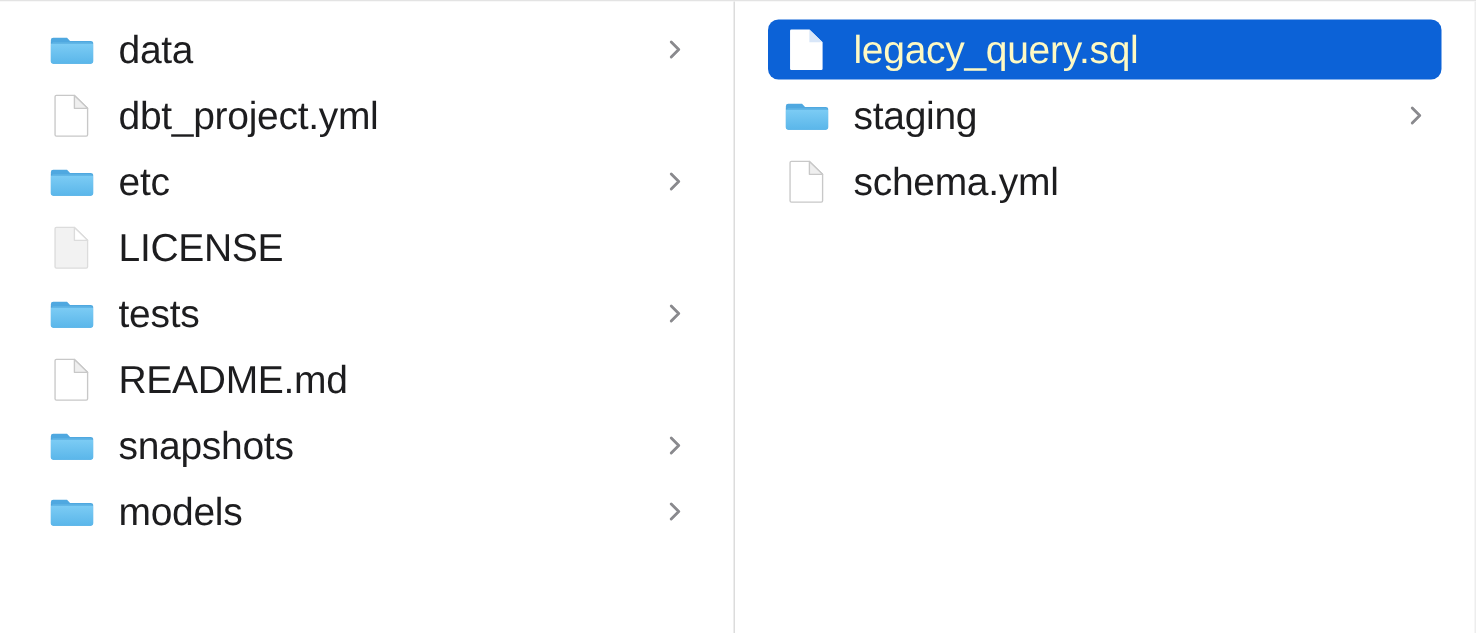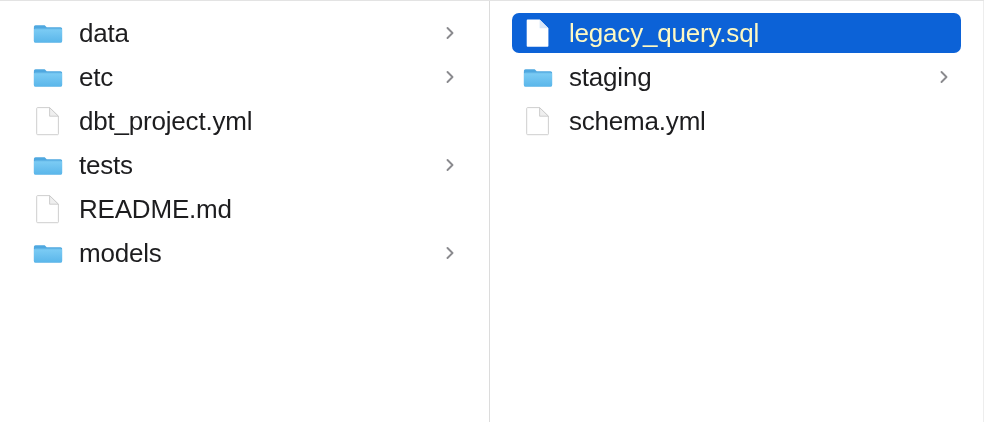--- a/index.html
+++ b/index.html
@@ -136,51 +136,67 @@
               <polyline class="stroke" points="4.5,5 9.5,10 4.5,15" fill="none" stroke-width="1.9" stroke-linecap="round" stroke-linejoin="round"></polyline>
             </svg>
         </span>
       </div>
     </div>
 
     <div class="row">
       <div class="row-inner">
         <span class="icon">
           <svg viewBox="0 0 30 30">
-              <path d="M2.5 7.2h9.2l2.0 2.1H27.5a1.6 1.6 0 0 1 1.6 1.6v12.0a1.6 1.6 0 0 1-1.6 1.6H2.5A1.6 1.6 0 0 1 .9 22.9V8.8A1.6 1.6 0 0 1 2.5 7.2z" fill="#4fa8e0"></path>
-              <rect x="0.9" y="10.3" width="28.2" height="14.2" rx="1.6" fill="url(#fg1)"></rect>
-              <rect x="0.9" y="10.3" width="28.2" height="0.9" fill="#3f9ad6" opacity="0.55"></rect>
-            </svg>
-        </span>
-        <span class="label">etc</span>
-        <span class="chevron">
-          <svg viewBox="0 0 14 20">
-              <polyline class="stroke" points="4.5,5 9.5,10 4.5,15" fill="none" stroke-width="1.9" stroke-linecap="round" stroke-linejoin="round"></polyline>
-            </svg>
-        </span>
-      </div>
-    </div>
-
-    <div class="row">
-      <div class="row-inner">
-        <span class="icon">
-          <svg viewBox="0 0 30 30">
               <path d="M4.6 1.6h12.0l8.8 8.6v17.6a0.9 0.9 0 0 1-0.9 0.9H4.6a0.9 0.9 0 0 1-0.9-0.9V2.5a0.9 0.9 0 0 1 0.9-0.9z" fill="#ffffff" stroke="#c8c8c8" stroke-width="0.9"></path>
               <path d="M16.6 1.6l8.8 8.6h-8.8z" fill="#efefef" stroke="#c8c8c8" stroke-width="0.9" stroke-linejoin="round"></path>
             </svg>
         </span>
         <span class="label">dbt_project.yml</span>
         <span class="chevron hidden">
           <svg viewBox="0 0 14 20">
               <polyline class="stroke" points="4.5,5 9.5,10 4.5,15" fill="none" stroke-width="1.9" stroke-linecap="round" stroke-linejoin="round"></polyline>
             </svg>
         </span>
       </div>
     </div>
 
+    <div class="row">
+      <div class="row-inner">
+        <span class="icon">
+          <svg viewBox="0 0 30 30">
+              <path d="M2.5 7.2h9.2l2.0 2.1H27.5a1.6 1.6 0 0 1 1.6 1.6v12.0a1.6 1.6 0 0 1-1.6 1.6H2.5A1.6 1.6 0 0 1 .9 22.9V8.8A1.6 1.6 0 0 1 2.5 7.2z" fill="#4fa8e0"></path>
+              <rect x="0.9" y="10.3" width="28.2" height="14.2" rx="1.6" fill="url(#fg1)"></rect>
+              <rect x="0.9" y="10.3" width="28.2" height="0.9" fill="#3f9ad6" opacity="0.55"></rect>
+            </svg>
+        </span>
+        <span class="label">etc</span>
+        <span class="chevron">
+          <svg viewBox="0 0 14 20">
+              <polyline class="stroke" points="4.5,5 9.5,10 4.5,15" fill="none" stroke-width="1.9" stroke-linecap="round" stroke-linejoin="round"></polyline>
+            </svg>
+        </span>
+      </div>
+    </div>
+
+    <div class="row">
+      <div class="row-inner">
+        <span class="icon">
+          <svg viewBox="0 0 30 30">
+              <path d="M4.6 1.6h12.0l8.8 8.6v17.6a0.9 0.9 0 0 1-0.9 0.9H4.6a0.9 0.9 0 0 1-0.9-0.9V2.5a0.9 0.9 0 0 1 0.9-0.9z" fill="#f2f2f2" stroke="#dcdcdc" stroke-width="0.9"></path>
+              <path d="M16.6 1.6l8.8 8.6h-8.8z" fill="#ffffff" stroke="#dcdcdc" stroke-width="0.9" stroke-linejoin="round"></path>
+            </svg>
+        </span>
+        <span class="label">LICENSE</span>
+        <span class="chevron hidden">
+          <svg viewBox="0 0 14 20">
+              <polyline class="stroke" points="4.5,5 9.5,10 4.5,15" fill="none" stroke-width="1.9" stroke-linecap="round" stroke-linejoin="round"></polyline>
+            </svg>
+        </span>
+      </div>
+    </div>
 
     <div class="row">
       <div class="row-inner">
         <span class="icon">
           <svg viewBox="0 0 30 30">
               <path d="M2.5 7.2h9.2l2.0 2.1H27.5a1.6 1.6 0 0 1 1.6 1.6v12.0a1.6 1.6 0 0 1-1.6 1.6H2.5A1.6 1.6 0 0 1 .9 22.9V8.8A1.6 1.6 0 0 1 2.5 7.2z" fill="#4fa8e0"></path>
               <rect x="0.9" y="10.3" width="28.2" height="14.2" rx="1.6" fill="url(#fg1)"></rect>
               <rect x="0.9" y="10.3" width="28.2" height="0.9" fill="#3f9ad6" opacity="0.55"></rect>
             </svg>
         </span>
@@ -204,20 +220,37 @@
         </span>
         <span class="label">README.md</span>
         <span class="chevron hidden">
           <svg viewBox="0 0 14 20">
               <polyline class="stroke" points="4.5,5 9.5,10 4.5,15" fill="none" stroke-width="1.9" stroke-linecap="round" stroke-linejoin="round"></polyline>
             </svg>
         </span>
       </div>
     </div>
 
+    <div class="row">
+      <div class="row-inner">
+        <span class="icon">
+          <svg viewBox="0 0 30 30">
+              <path d="M2.5 7.2h9.2l2.0 2.1H27.5a1.6 1.6 0 0 1 1.6 1.6v12.0a1.6 1.6 0 0 1-1.6 1.6H2.5A1.6 1.6 0 0 1 .9 22.9V8.8A1.6 1.6 0 0 1 2.5 7.2z" fill="#4fa8e0"></path>
+              <rect x="0.9" y="10.3" width="28.2" height="14.2" rx="1.6" fill="url(#fg1)"></rect>
+              <rect x="0.9" y="10.3" width="28.2" height="0.9" fill="#3f9ad6" opacity="0.55"></rect>
+            </svg>
+        </span>
+        <span class="label">snapshots</span>
+        <span class="chevron">
+          <svg viewBox="0 0 14 20">
+              <polyline class="stroke" points="4.5,5 9.5,10 4.5,15" fill="none" stroke-width="1.9" stroke-linecap="round" stroke-linejoin="round"></polyline>
+            </svg>
+        </span>
+      </div>
+    </div>
 
     <div class="row">
       <div class="row-inner">
         <span class="icon">
           <svg viewBox="0 0 30 30">
               <path d="M2.5 7.2h9.2l2.0 2.1H27.5a1.6 1.6 0 0 1 1.6 1.6v12.0a1.6 1.6 0 0 1-1.6 1.6H2.5A1.6 1.6 0 0 1 .9 22.9V8.8A1.6 1.6 0 0 1 2.5 7.2z" fill="#4fa8e0"></path>
               <rect x="0.9" y="10.3" width="28.2" height="14.2" rx="1.6" fill="url(#fg1)"></rect>
               <rect x="0.9" y="10.3" width="28.2" height="0.9" fill="#3f9ad6" opacity="0.55"></rect>
             </svg>
         </span>

